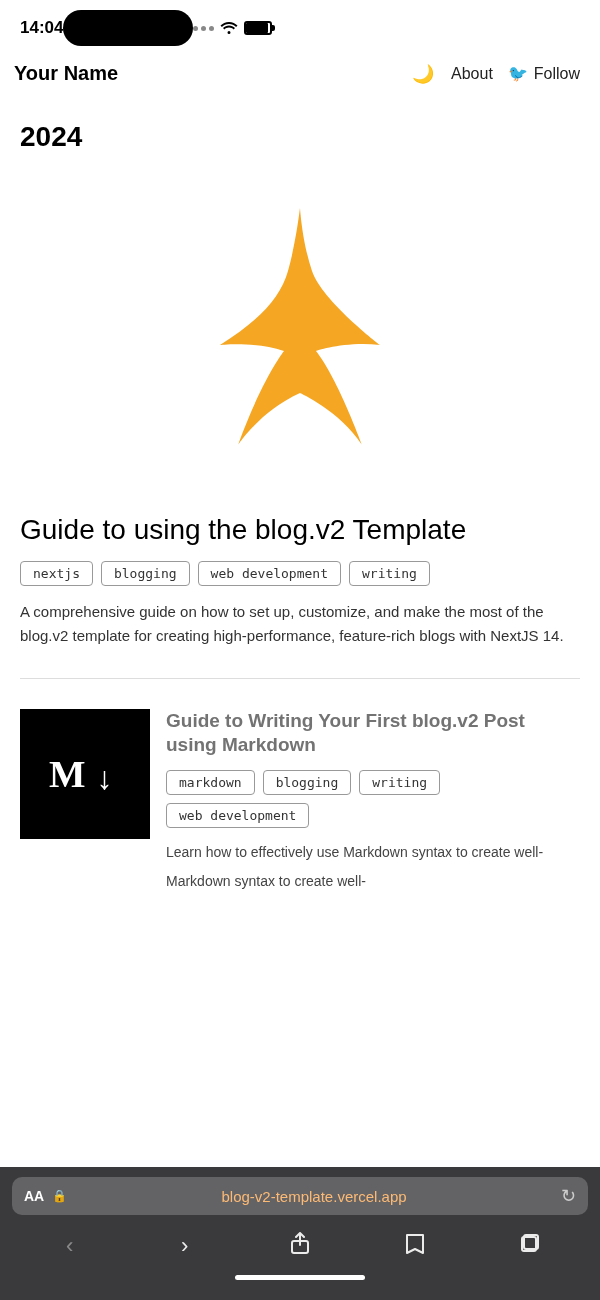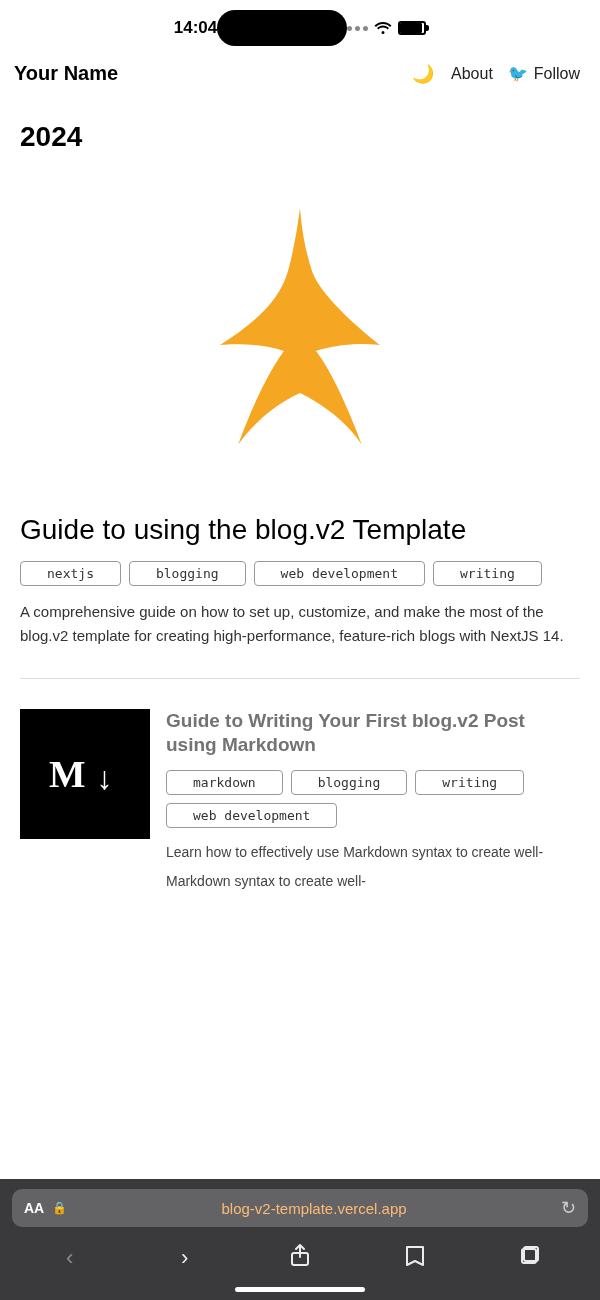--- a/index.html
+++ b/index.html
@@ -8,21 +8,21 @@
       background: #fff;
       width: 600px;
       min-height: 1300px;
       overflow-x: hidden;
     }
 
     
     .status-bar {
       display: flex;
       align-items: center;
-      justify-content: center;
+      justify-content: flex-start;
       padding: 10px 20px 6px 20px;
       height: 52px;
     }
     .status-time {
       font-size: 17px;
       font-weight: 600;
       color: #000;
     }
     .status-notch {
       width: 130px;
@@ -152,21 +152,21 @@
     }
     .tags-row {
       display: flex;
       flex-wrap: wrap;
       gap: 8px;
       margin-bottom: 14px;
     }
     .tag {
       border: 1px solid #999;
       border-radius: 4px;
-      padding: 4px 26px;
+      padding: 4px 12px;
       font-size: 13px;
       color: #333;
       font-family: monospace;
     }
     .post-description {
       font-size: 15px;
       color: #333;
       line-height: 1.6;
     }
 
@@ -215,21 +215,21 @@
       margin-top: 8px;
     }
 
     
     .browser-bar {
       position: fixed;
       bottom: 0;
       left: 0;
       width: 600px;
       background: #3a3a3c;
-      padding: 10px 12px 8px 12px;
+      padding: 10px 12px 20px 12px;
     }
     .url-bar {
       display: flex;
       align-items: center;
       background: #636366;
       border-radius: 10px;
       padding: 8px 12px;
       gap: 8px;
       margin-bottom: 10px;
     }

